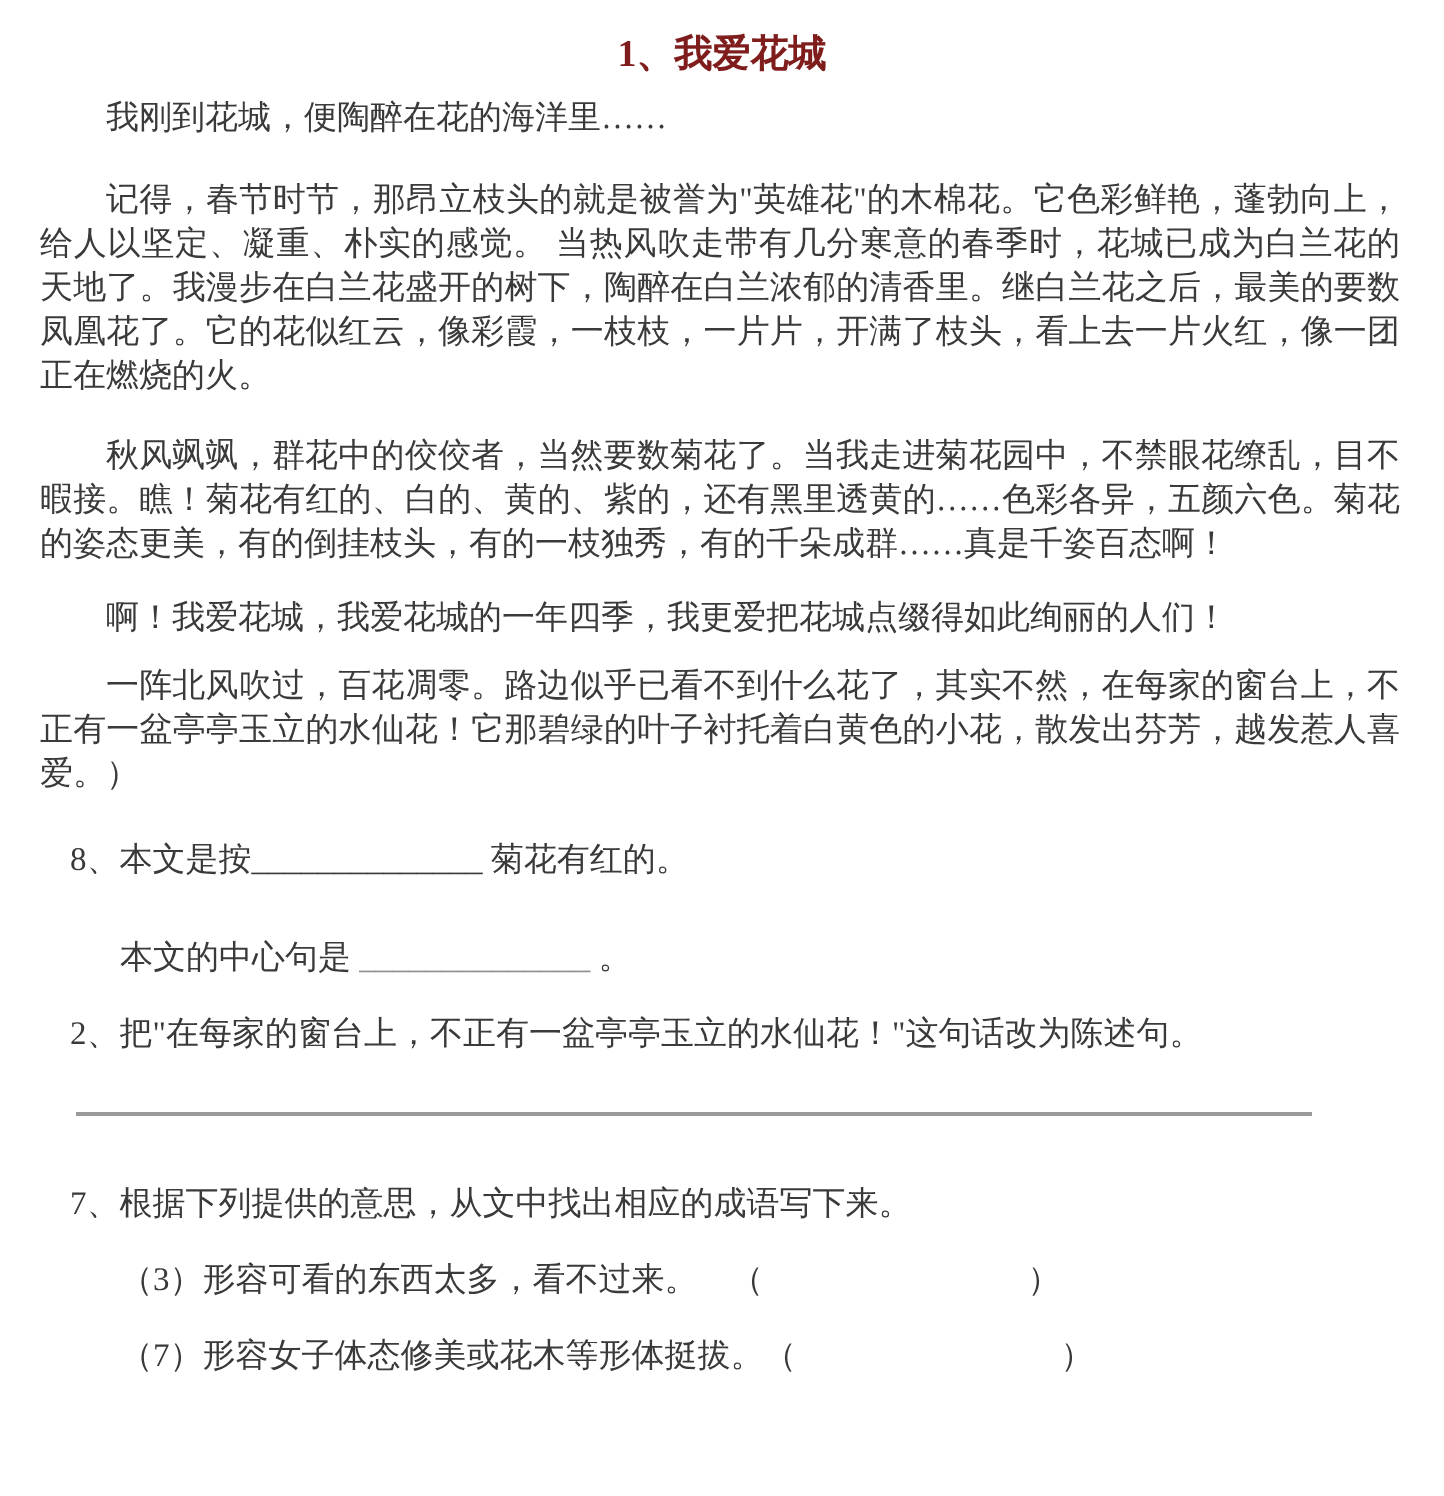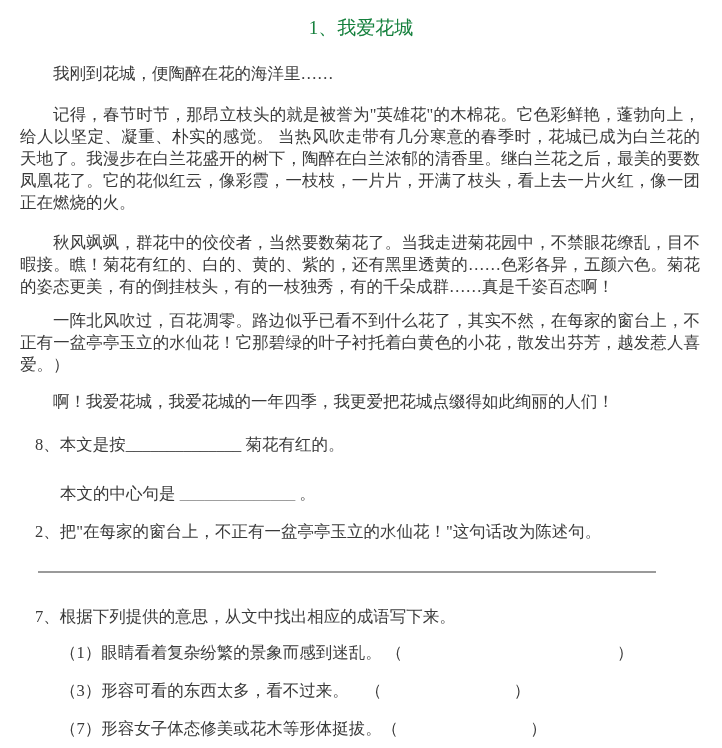--- a/index.html
+++ b/index.html
@@ -16,30 +16,30 @@
     font-family: "Liberation Serif", "DejaVu Serif", serif;
     font-size: 16.5px;
     line-height: 22px;
     color: #3a3a3a;
   }
   .title {
     margin: 0;
     padding-top: 16px;
     font-size: 19px;
     line-height: 24px;
-    font-weight: normal;
+    font-weight: bold;
     text-align: center;
-    color: #15803d;
+    color: #7f1d1d;
   }
   .para {
     margin: 0 22px 0 20px;
     text-indent: 2em;
     text-align: justify;
   }
-  .p1 { margin-top: 23px; }
+  .p1 { margin-top: 8px; }
   .p2 { margin-top: 19px; }
   .p3 { margin-top: 18px; }
   .p4 { margin-top: 12px; }
   .p5 { margin-top: 15px; text-indent: 2em; }
   .qline {
     margin: 0 20px 0 35px;
     white-space: nowrap;
   }
   .q1   { margin-top: 21px; }
   .q1b  { margin-top: 27px; margin-left: 60px; }
@@ -65,34 +65,33 @@
 </head>
 <body>
 
 <div class="page">
 
   <h1 class="title">1、我爱花城</h1>
 
   <p class="para p1">我刚到花城，便陶醉在花的海洋里……</p>
   <p class="para p2">记得，春节时节，那昂立枝头的就是被誉为"英雄花"的木棉花。它色彩鲜艳，蓬勃向上，给人以坚定、凝重、朴实的感觉。 当热风吹走带有几分寒意的春季时，花城已成为白兰花的天地了。我漫步在白兰花盛开的树下，陶醉在白兰浓郁的清香里。继白兰花之后，最美的要数凤凰花了。它的花似红云，像彩霞，一枝枝，一片片，开满了枝头，看上去一片火红，像一团正在燃烧的火。</p>
   <p class="para p3">秋风飒飒，群花中的佼佼者，当然要数菊花了。当我走进菊花园中，不禁眼花缭乱，目不暇接。瞧！菊花有红的、白的、黄的、紫的，还有黑里透黄的……色彩各异，五颜六色。菊花的姿态更美，有的倒挂枝头，有的一枝独秀，有的千朵成群……真是千姿百态啊！</p>
+  <p class="para p5">啊！我爱花城，我爱花城的一年四季，我更爱把花城点缀得如此绚丽的人们！</p>
   <p class="para p4">一阵北风吹过，百花凋零。路边似乎已看不到什么花了，其实不然，在每家的窗台上，不正有一盆亭亭玉立的水仙花！它那碧绿的叶子衬托着白黄色的小花，散发出芬芳，越发惹人喜爱。）</p>
-  <p class="para p5">啊！我爱花城，我爱花城的一年四季，我更爱把花城点缀得如此绚丽的人们！</p>
 
   <div class="qline q1">
     <span>8、本文是按</span><span class="blank-dark">______________</span><span> 菊花有红的。</span>
   </div>
 
   <div class="qline q1b">
     <span>本文的中心句是 </span><span class="blank-gray">______________</span><span> 。</span>
   </div>
 
   <div class="qline q2">2、把"在每家的窗台上，不正有一盆亭亭玉立的水仙花！"这句话改为陈述句。</div>
 
   <div class="answer-line"></div>
 
   <div class="qline q3">7、根据下列提供的意思，从文中找出相应的成语写下来。</div>
 
-  <div class="qline sub sub1">（1）眼睛看着复杂纷繁的景象而感到迷乱。 （　　　　　　　　　　　　　）</div>
   <div class="qline sub sub2">（3）形容可看的东西太多，看不过来。　（　　　　　　　　）</div>
   <div class="qline sub sub3">（7）形容女子体态修美或花木等形体挺拔。（　　　　　　　　）</div>
 
 </div>
 
 </body></html>

